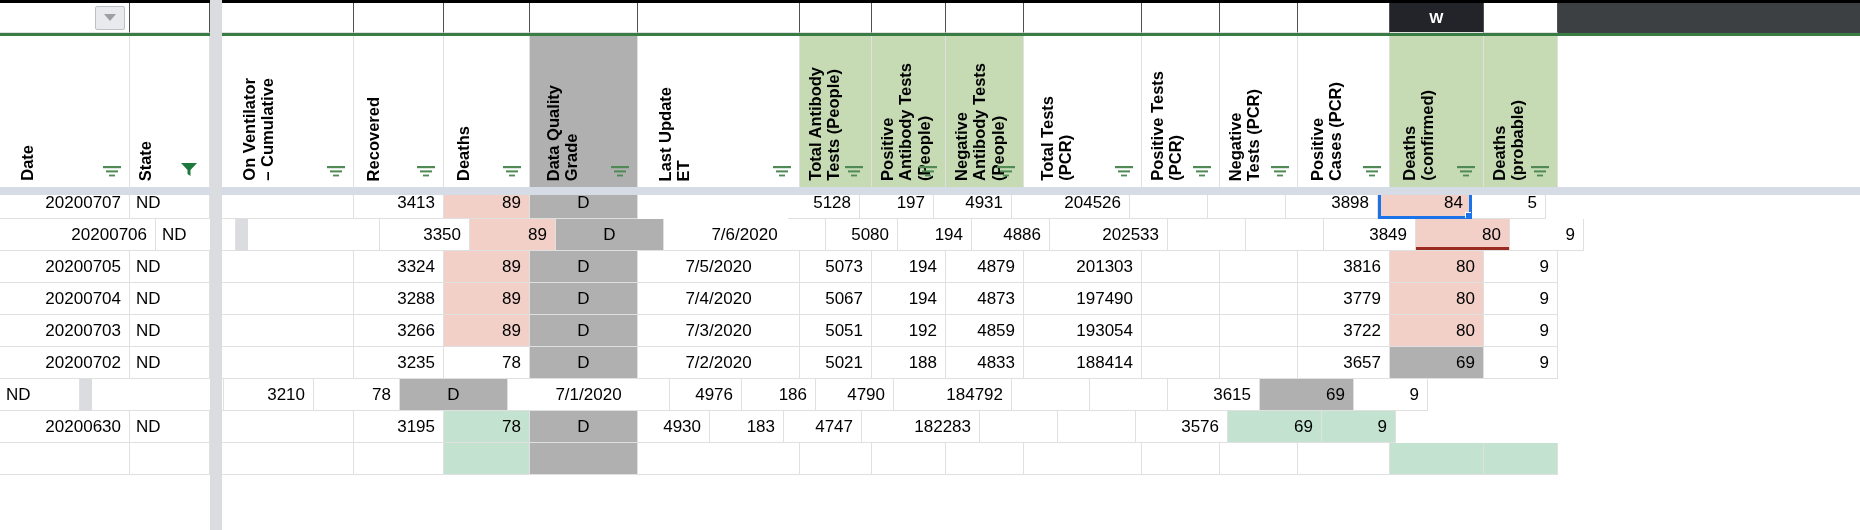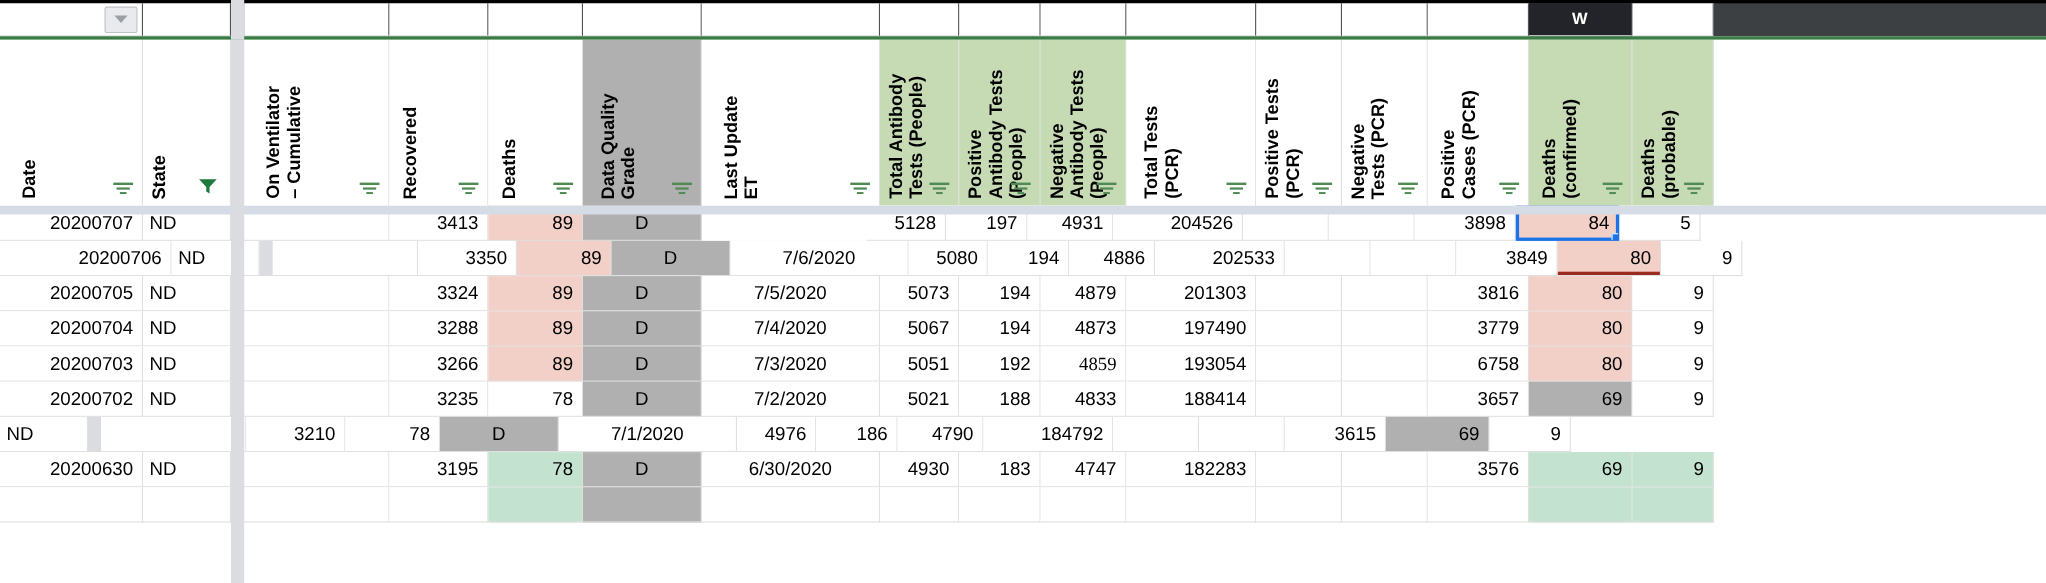--- a/index.html
+++ b/index.html
@@ -572,34 +572,34 @@
         </div>
         <div class="cell ctr " style="width: 162px;">
           <span>7/3/2020</span>
         </div>
         <div class="cell num " style="width: 72px;">
           <span>5051</span>
         </div>
         <div class="cell num " style="width: 74px;">
           <span>192</span>
         </div>
-        <div class="cell num " style="width: 78px; font-family: Liberation Serif, serif;">
+        <div class="cell num " style="width: 78px;">
           <span>4859</span>
         </div>
         <div class="cell num " style="width: 118px;">
           <span>193054</span>
         </div>
         <div class="cell num " style="width: 78px;">
           <span></span>
         </div>
         <div class="cell num " style="width: 78px;">
           <span></span>
         </div>
         <div class="cell num " style="width: 92px;">
-          <span>6758</span>
+          <span>3722</span>
         </div>
         <div class="cell num bg-pink" style="width: 94px;">
           <span>80</span>
         </div>
         <div class="cell num " style="width: 74px;">
           <span>9</span>
         </div>
       </div>
       <div class="row data">
         <div class="cell num " style="width: 130px;">
@@ -712,23 +712,20 @@
           <span></span>
         </div>
         <div class="cell num " style="width: 90px;">
           <span>3195</span>
         </div>
         <div class="cell num bg-mint" style="width: 86px;">
           <span>78</span>
         </div>
         <div class="cell ctr bg-gray" style="width: 108px;">
           <span>D</span>
-        </div>
-        <div class="cell ctr " style="width: 162px;">
-          <span>6/30/2020</span>
         </div>
         <div class="cell num " style="width: 72px;">
           <span>4930</span>
         </div>
         <div class="cell num " style="width: 74px;">
           <span>183</span>
         </div>
         <div class="cell num " style="width: 78px;">
           <span>4747</span>
         </div>

